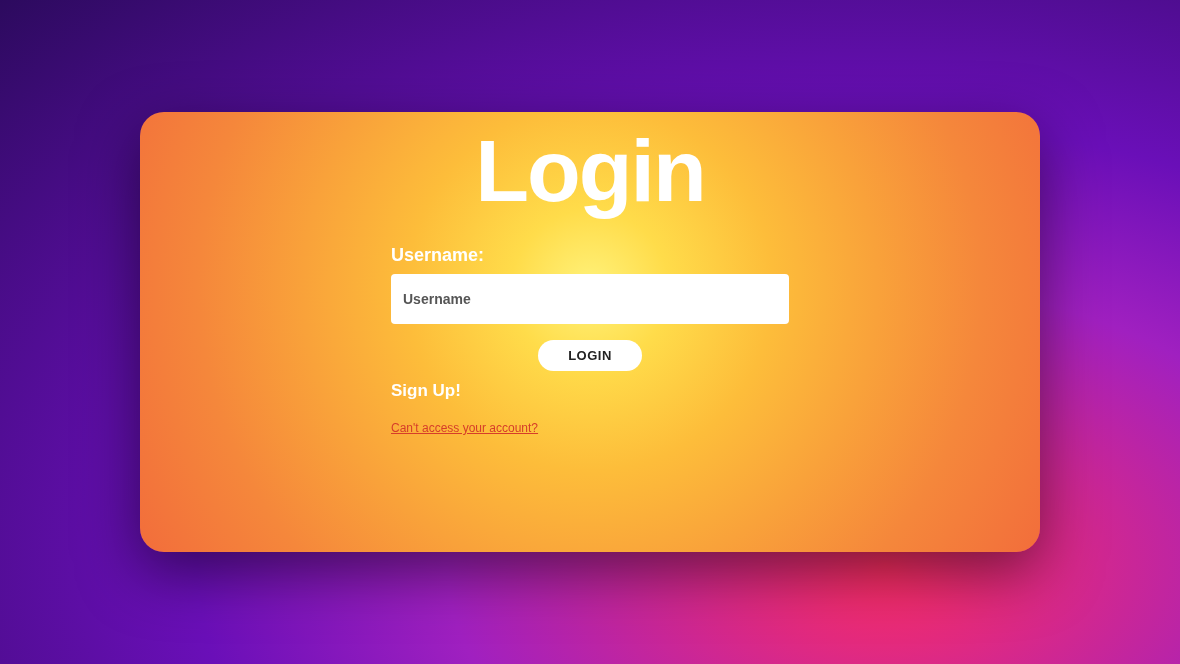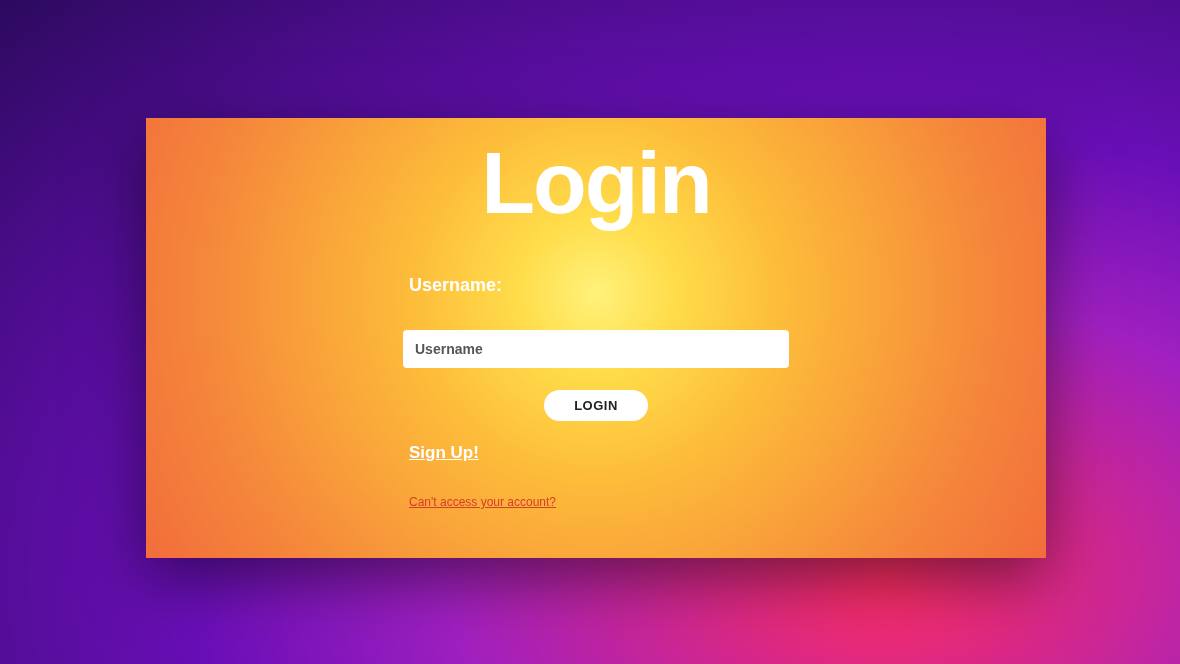--- a/index.html
+++ b/index.html
@@ -1,18 +1,19 @@
 <!DOCTYPE html>
 <html><head>
   <meta charset="utf-8">
   <style>
     * {
       margin: 0;
-      padding: 6px;
+      padding: 0;
       box-sizing: border-box;
+      border-radius: 24px;
     }
     body {
       width: 1180px;
       height: 664px;
       font-family: 'Segoe UI', Tahoma, Geneva, Verdana, sans-serif;
       background: radial-gradient(ellipse at 75% 85%, #ff2e63 0%, #a020c0 35%, #6a0fb8 55%, #2c0a5e 100%);
       display: flex;
       align-items: center;
       justify-content: center;
       overflow: hidden;
@@ -40,31 +41,30 @@
     }
     .field-label {
       color: #ffffff;
       font-size: 18px;
       font-weight: 700;
       display: block;
       margin-bottom: 8px;
     }
     .text-input {
       width: 100%;
-      height: 38px;
+      height: 50px;
       border: none;
       border-radius: 4px;
       background: #ffffff;
       padding: 0 12px;
       font-size: 14px;
       font-weight: 600;
       color: #333;
       outline: none;
       margin-bottom: 18px;
-      margin-top: 20px;
     }
     .text-input::placeholder {
       color: #555;
       font-weight: 600;
     }
     .btn-row {
       text-align: center;
       margin-top: -2px;
       margin-bottom: 10px;
     }
@@ -76,21 +76,20 @@
       font-size: 13px;
       font-weight: 700;
       letter-spacing: 0.5px;
       color: #222;
       cursor: pointer;
     }
     .signup-link {
       color: #ffffff;
       font-size: 17px;
       font-weight: 700;
-      text-decoration: underline;
       display: inline-block;
       cursor: pointer;
       margin-bottom: 20px;
     }
     .forgot-link {
       color: #d63d2a;
       font-size: 12px;
       font-weight: 400;
       text-decoration: underline;
       display: block;

